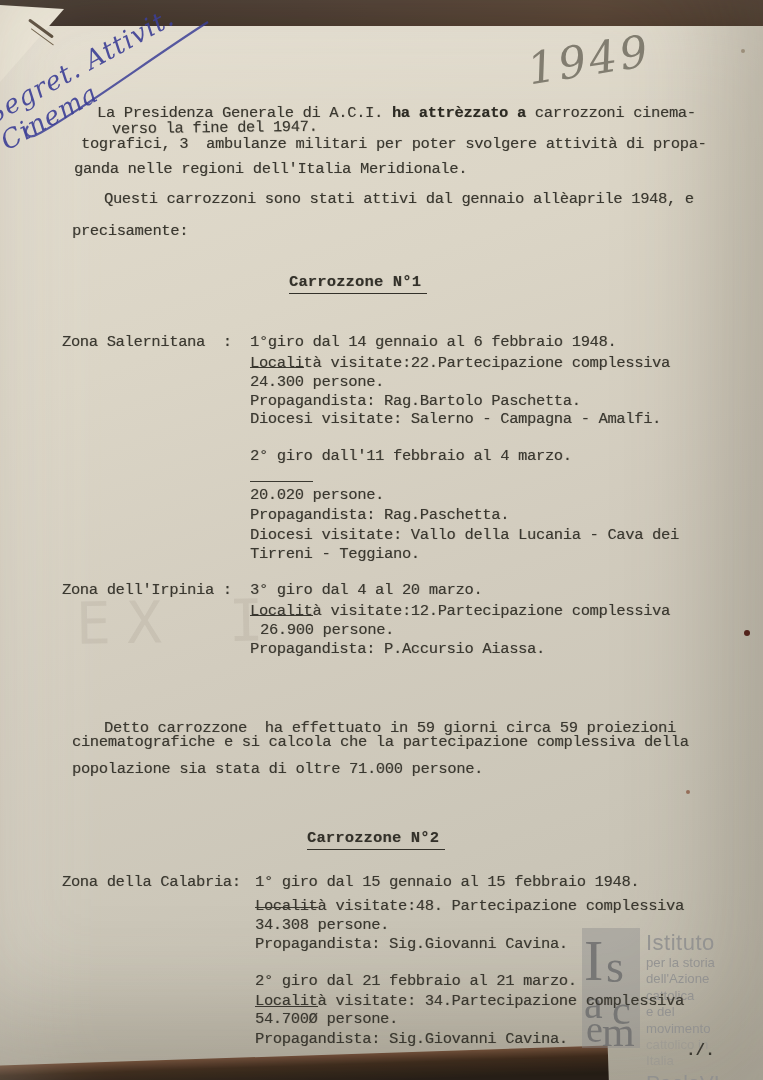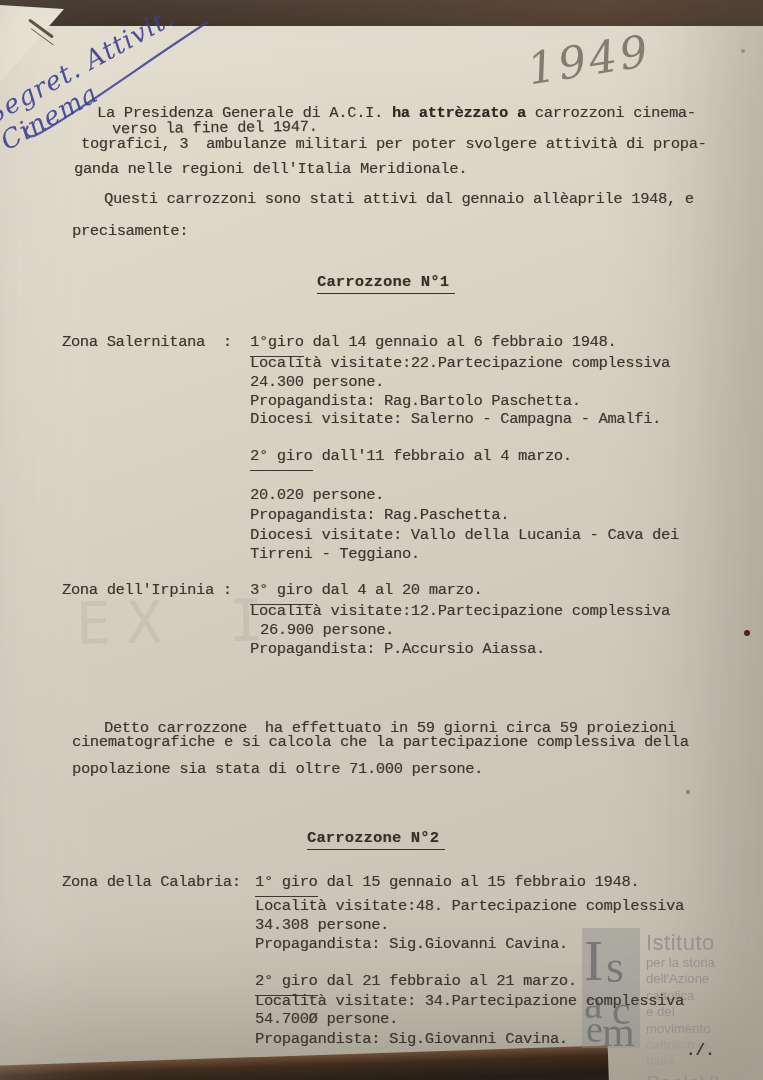--- a/index.html
+++ b/index.html
@@ -17,21 +17,21 @@
     background:#eae4d4;clip-path:polygon(0 5px,64px 9px,0 82px);}
   .stitch{position:absolute;left:26px;top:27px;width:30px;height:3px;background:#443524;
     transform:rotate(36deg);border-radius:2px;box-shadow:6px 6px 0 -1px #5a4a32;}
   .bottom-band{position:absolute;left:-12px;top:1066px;width:620px;height:46px;
     background:linear-gradient(180deg,#79513a 0%,#3a2415 22%,#150d08 60%);
     transform:rotate(-1.9deg);transform-origin:left top;}
   
   .tw{position:absolute;font-family:"Liberation Mono","DejaVu Sans Mono",monospace;
     font-size:15.4px;line-height:19px;color:#3a3830;white-space:pre;letter-spacing:-.3px;
     text-shadow:.4px .4px .7px rgba(45,40,30,.38);z-index:5;}
-  .tw .u{border-bottom:1.6px solid #3a3830;padding-bottom:5px;}
+  .tw .u{border-bottom:1.6px solid #3a3830;padding-bottom:16px;}
   .tw.bold-mid b{font-weight:bold;color:#2c2a23;}
   .heading{font-weight:bold;color:#33312a;border-bottom:1.7px solid #33312a;
     padding:0 6px 2px 0;letter-spacing:.2px;}
   
   .hand-note{position:absolute;left:10px;top:96px;width:270px;z-index:6;
     font-family:"DejaVu Serif",serif;font-style:italic;font-size:26px;color:#3c3f96;
     transform:rotate(-29deg);transform-origin:left bottom;letter-spacing:1px;opacity:.9;}
   .year{position:absolute;left:527px;top:34px;z-index:6;
     font-family:"DejaVu Serif",serif;font-style:italic;font-size:44px;color:#7d796c;
     transform:rotate(-9deg);letter-spacing:3px;opacity:.95;}
@@ -72,21 +72,21 @@
   </svg>
   <div class="year">1949</div>
 
   <div class="tw bold-mid" style="left:97px;top:104px;"><span>La Presidenza Generale di A.C.I. </span><b>ha attrèzzato a</b><span> carrozzoni cinema-</span></div>
   <div class="tw" style="left:112px;top:119px;transform:rotate(-0.7deg);">verso la fine del 1947.</div>
   <div class="tw" style="left:81px;top:135px;">tografici, 3  ambulanze militari per poter svolgere attività di propa-</div>
   <div class="tw" style="left:74px;top:160px;">ganda nelle regioni dell'Italia Meridionale.</div>
   <div class="tw" style="left:104px;top:190px;">Questi carrozzoni sono stati attivi dal gennaio allèaprile 1948, e</div>
   <div class="tw" style="left:72px;top:222px;">precisamente:</div>
 
-  <div class="tw" style="left:289px;top:273px;margin-left:28px;"><span class="heading">Carrozzone N°1</span></div>
+  <div class="tw" style="left:289px;top:273px;"><span class="heading">Carrozzone N°1</span></div>
 
   <div class="tw" style="left:62px;top:333px;">Zona Salernitana  :</div>
   <div class="tw" style="left:250px;top:333px;"><span class="u">1°giro</span><span> dal 14 gennaio al 6 febbraio 1948.</span></div>
   <div class="tw" style="left:250px;top:354px;">Località visitate:22.Partecipazione complessiva</div>
   <div class="tw" style="left:250px;top:373px;">24.300 persone.</div>
   <div class="tw" style="left:250px;top:392px;">Propagandista: Rag.Bartolo Paschetta.</div>
   <div class="tw" style="left:250px;top:410px;">Diocesi visitate: Salerno - Campagna - Amalfi.</div>
 
   <div class="tw" style="left:250px;top:447px;"><span class="u">2° giro</span><span> dall'11 febbraio al 4 marzo.</span></div>
   <div class="tw" style="left:250px;top:486px;">20.020 persone.</div>

